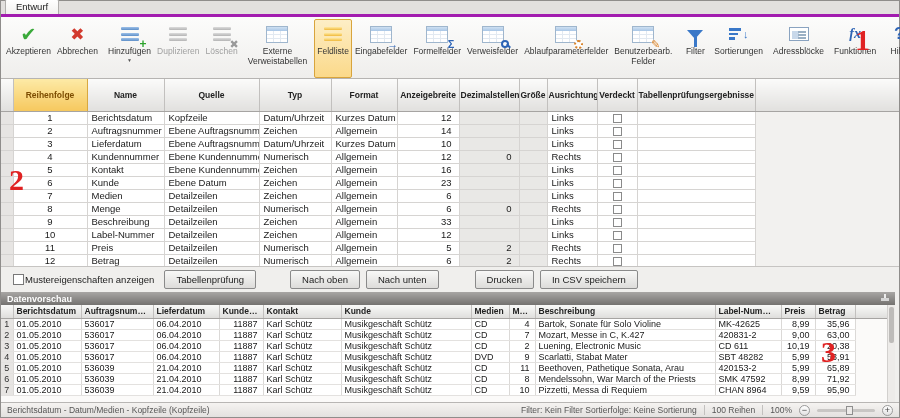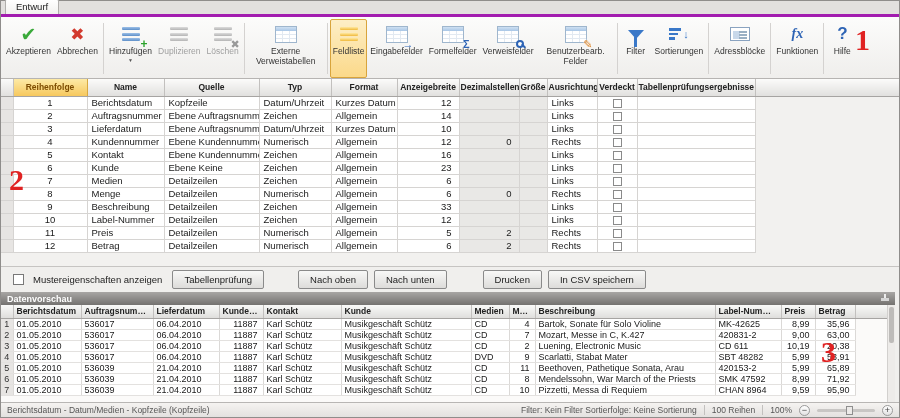--- a/index.html
+++ b/index.html
@@ -49,35 +49,35 @@
   .sarrow { color:#3a78c8; font-size:11px; font-weight:bold; line-height:1; }
   .card { width:20px; height:14px; background:#fff; border:1px solid #8aa3c0; position:relative; }
   .card::before { content:""; position:absolute; left:2px; top:3px; width:7px; height:8px; background:#c8d8ea; }
   .card::after { content:""; position:absolute; right:2px; top:3px; width:8px; height:1.5px; background:#9ab0c4; box-shadow:0 3px 0 #9ab0c4, 0 6px 0 #9ab0c4; }
   .fx { font-size:14px; font-style:italic; font-weight:bold; color:#2e64b5; font-family:"Liberation Serif","DejaVu Serif",serif; }
   .qm { font-size:17px; font-weight:bold; color:#2e64b5; }
 
   
   .grid-area { position:absolute; top:78px; left:0; right:0; height:188px; background:#f2f1ef; overflow:hidden; border-bottom:1px solid #c6c4c2; }
   table.grid { border-collapse:collapse; table-layout:fixed; width:900px; }
-  table.grid th { height:17px; font-size:8.5px; font-weight:bold; color:#222; background:linear-gradient(#fbfbfa,#e1e0de); border-right:1px solid #c2c0be; border-bottom:1px solid #a6a4a2; text-align:center; overflow:hidden; white-space:nowrap; padding:0 1px; }
+  table.grid th { height:32px; font-size:8.5px; font-weight:bold; color:#222; background:linear-gradient(#fbfbfa,#e1e0de); border-right:1px solid #c2c0be; border-bottom:1px solid #a6a4a2; text-align:center; overflow:hidden; white-space:nowrap; padding:0 1px; }
   table.grid th.hl { background:linear-gradient(#fdeaa6,#f6c85e); color:#7d4c00; border-right-color:#d8a840; }
   table.grid th.fillh { border-right:none; }
   table.grid td { height:13px; font-size:9.5px; color:#1a1a1a; border-right:1px solid #d6d4d2; border-bottom:1px solid #d6d4d2; padding:0 4px; white-space:nowrap; overflow:hidden; background:#fff; }
   table.grid td.col-sel { background:#e7e5e3; padding:0; }
   table.grid td.col-order { text-align:center; padding:0; }
   table.grid td.col-width, table.grid td.col-decimals { text-align:right; padding-right:7px; }
   table.grid td.col-decimals, table.grid td.col-size { background:#e9e8e6; }
   table.grid td.col-check { text-align:center; padding:0; }
   table.grid td.col-fill { background:transparent; border-right:none; border-bottom:none; }
   .mini-check { display:inline-block; width:9px; height:9px; border:1px solid #8a8a8a; background:#fff; vertical-align:middle; }
 
   
   .actions { position:absolute; top:266px; left:0; right:0; height:25px; display:flex; align-items:center; padding:0 12px; background:#f0efed; }
-  .chklabel { display:flex; align-items:center; gap:9px; font-size:9.5px; color:#222; margin-right:10px; }
+  .chklabel { display:flex; align-items:center; gap:1px; font-size:9.5px; color:#222; margin-right:10px; }
   .chkbox { width:11px; height:11px; border:1px solid #787878; background:#fff; }
   button.win { font-family:inherit; font-size:9.5px; color:#222; padding:0 11px; background:linear-gradient(#f8f8f7,#dddcda); border:1px solid #8a8a8a; border-radius:2px; height:19px; margin-right:6px; }
   button.win.sp { margin-left:28px;text-align:right; }
   button.win.sp2 { margin-left:30px; }
 
   
   .preview { position:absolute; top:291px; left:0; right:4px; height:112px; background:#fff; }
   .pv-titlebar { height:13px; background:linear-gradient(#a8a6a4,#747270); color:#fff; font-size:9px; font-weight:bold; display:flex; align-items:center; justify-content:space-between; padding:0 6px; }
   .pin { width:9px; height:9px; position:relative; }
   .pin::before { content:""; position:absolute; left:4px; top:0; width:2px; height:5px; background:#ececec; }
@@ -195,20 +195,27 @@
           <span class="badge">Σ</span>
         </span>
       <span class="lbl">Formelfelder</span>
     </div>
     <div class="rbtn">
       <span class="ic">
           <span class="tbl"></span>
           <span class="magb"></span>
         </span>
       <span class="lbl">Verweisfelder</span>
+    </div>
+    <div class="rbtn wide">
+      <span class="ic">
+          <span class="tbl"></span>
+          <span class="gearb"></span>
+        </span>
+      <span class="lbl">Ablaufparameterfelder</span>
     </div>
     <div class="rbtn">
       <span class="ic">
           <span class="tbl"></span>
           <span class="badge orange">✎</span>
         </span>
       <span class="lbl">Benutzerbearb. Felder</span>
     </div>
     <div class="rsep"></div>
     <div class="rbtn">
@@ -360,21 +367,21 @@
             <td class="col-size"></td>
             <td class="col-align">Links</td>
             <td class="col-check"><span class="mini-check"></span></td>
             <td class="col-result"></td>
             <td class="col-fill"></td>
           </tr>
           <tr>
             <td class="col-sel"></td>
             <td class="col-order">6</td>
             <td class="col-name">Kunde</td>
-            <td class="col-source">Ebene Keine</td>
+            <td class="col-source">Ebene Datum</td>
             <td class="col-type">Zeichen</td>
             <td class="col-format">Allgemein</td>
             <td class="col-width">23</td>
             <td class="col-decimals"></td>
             <td class="col-size"></td>
             <td class="col-align">Links</td>
             <td class="col-check"><span class="mini-check"></span></td>
             <td class="col-result"></td>
             <td class="col-fill"></td>
           </tr>

